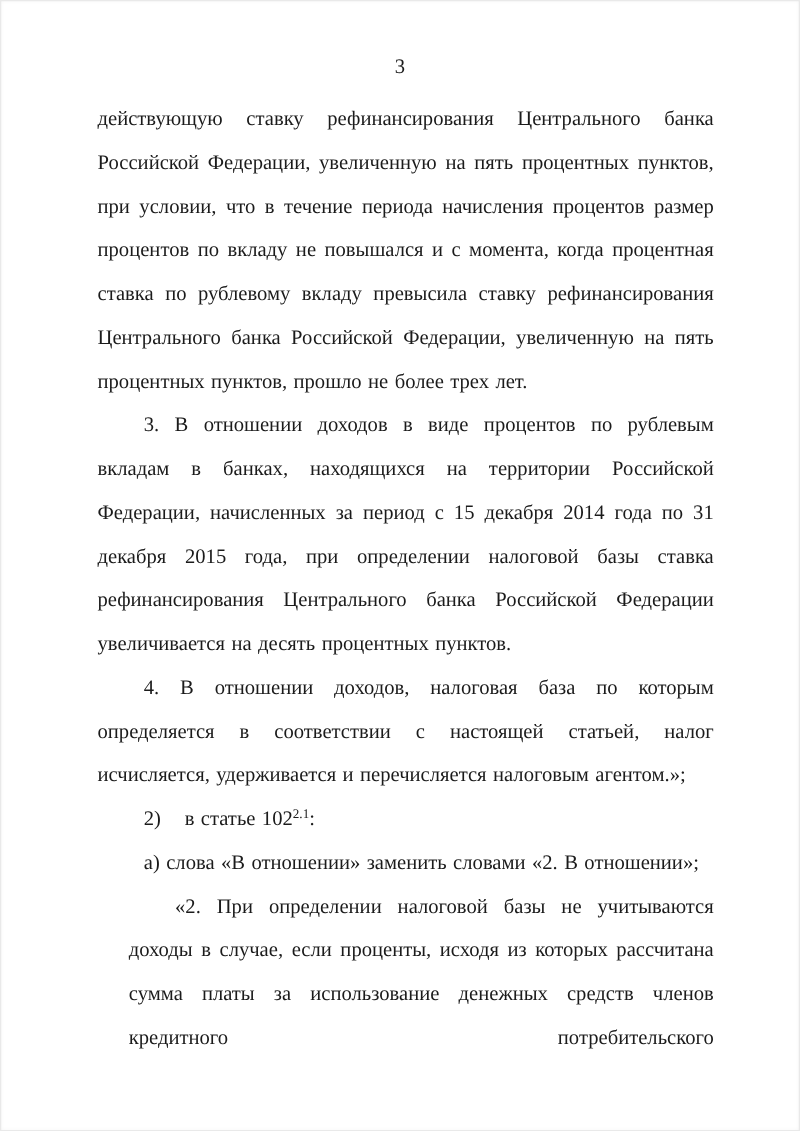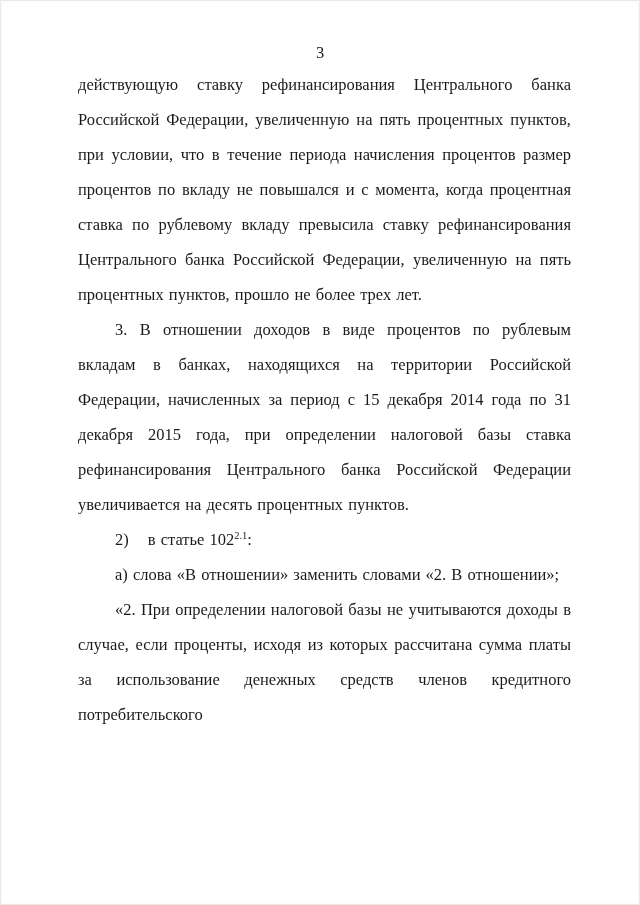--- a/index.html
+++ b/index.html
@@ -21,36 +21,37 @@
     position: absolute;
     top: 42px;
     left: 0;
     right: 0;
     text-align: center;
     font-size: 16.5px;
     line-height: 22px;
   }
   .content {
     position: absolute;
-    top: 67px;
+    top: 77px;
     left: 78px;
     width: 493px;
   }
   .para {
     margin: 0;
     text-align: justify;
     font-size: 16.5px;
     line-height: 35px;
     word-spacing: 1px;
   }
   .para.indent {
     text-indent: 37px;
   }
   .para.continues {
     text-align-last: justify;
+    margin-left: 25px;
   }
   .tab-gap {
     display: inline-block;
     width: 19px;
   }
   sup.article-sup {
     font-size: 10.5px;
     line-height: 0;
     vertical-align: baseline;
     position: relative;
@@ -63,20 +64,21 @@
 <div class="page">
 
   <div class="page-number">3</div>
 
   <div class="content">
 
     <p class="para">действующую ставку рефинансирования Центрального банка Российской Федерации, увеличенную на пять процентных пунктов, при условии, что в течение периода начисления процентов размер процентов по вкладу не повышался и с момента, когда процентная ставка по рублевому вкладу превысила ставку рефинансирования Центрального банка Российской Федерации, увеличенную на пять процентных пунктов, прошло не более трех лет.</p>
 
     <p class="para indent">3. В отношении доходов в виде процентов по рублевым вкладам в банках, находящихся на территории Российской Федерации, начисленных за период с 15 декабря 2014 года по 31 декабря 2015 года, при определении налоговой базы ставка рефинансирования Центрального банка Российской Федерации увеличивается на десять процентных пунктов.</p>
 
+    <p class="para indent">4. В отношении доходов, налоговая база по которым определяется в соответствии с настоящей статьей, налог исчисляется, удерживается и перечисляется налоговым агентом.»;</p>
 
     <p class="para indent"><span>2)</span><span class="tab-gap"></span><span>в статье 102</span><sup class="article-sup">2.1</sup><span>:</span></p>
 
     <p class="para indent">а) слова «В отношении» заменить словами «2. В отношении»;</p>
 
 
     <p class="para indent continues">«2. При определении налоговой базы не учитываются доходы в случае, если проценты, исходя из которых рассчитана сумма платы за использование денежных средств членов кредитного потребительского</p>
 
   </div>
 

